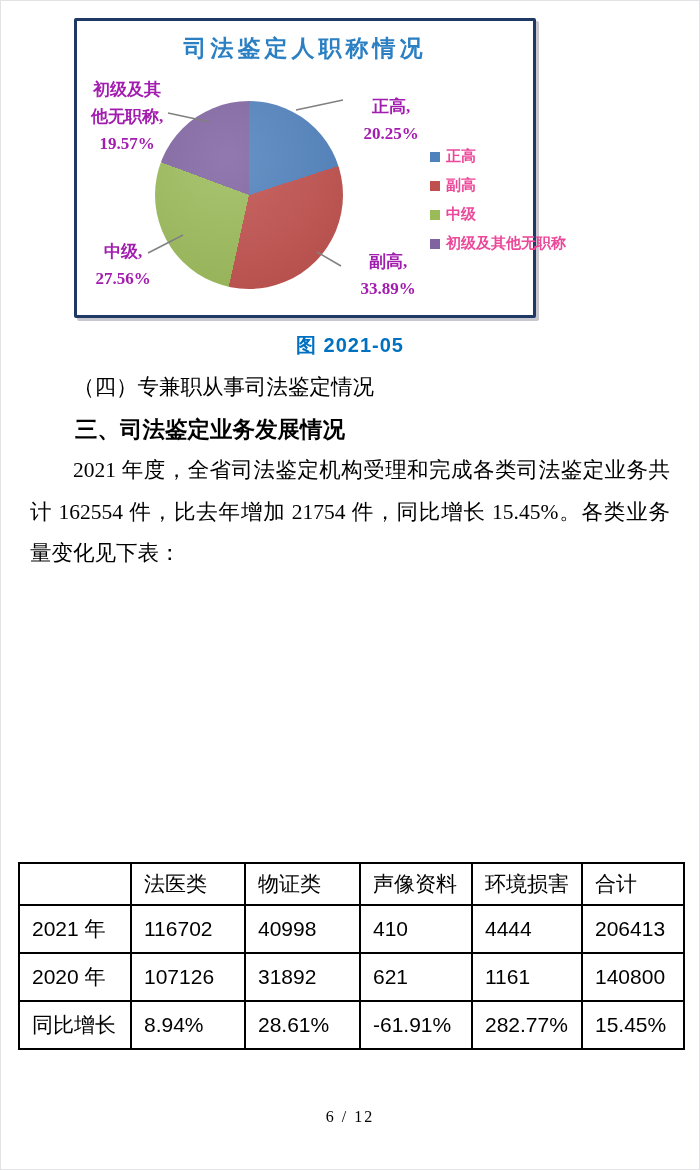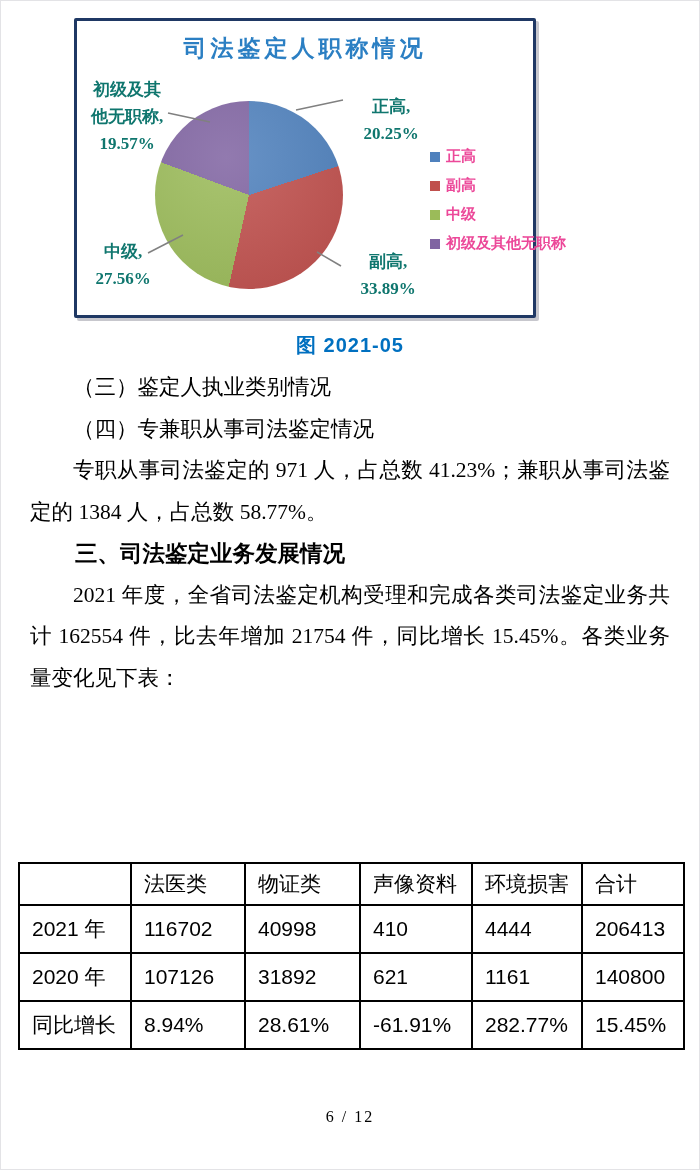--- a/index.html
+++ b/index.html
@@ -17,21 +17,21 @@
   .chart-title{
     margin-top:12px;text-align:center;font-size:23px;font-weight:bold;
     letter-spacing:4px;color:#2B7FC3;font-family:"Liberation Serif",serif;
   }
   .pie{
     position:absolute;left:78px;top:80px;width:188px;height:188px;
     border-radius:50%;z-index:1;
   }
   .leader-svg{position:absolute;left:0;top:0;width:507px;height:294px;z-index:2;}
   .slice-label{
-    position:absolute;z-index:3;font-weight:bold;color:#0f766e;
+    position:absolute;z-index:3;font-weight:bold;color:#a21caf;
     font-size:17px;line-height:27px;text-align:center;
     font-family:"Liberation Serif",serif;
   }
   #slice-label-0{left:266px;top:72px;width:96px;}   
   #slice-label-1{left:263px;top:227px;width:96px;}  
   #slice-label-2{left:6px;top:217px;width:80px;}    
   #slice-label-3{left:2px;top:55px;width:96px;}     
   .legend{position:absolute;left:353px;top:126px;z-index:3;}
   .legend-item{display:flex;align-items:center;margin-bottom:10px;}
   .legend-swatch{width:10px;height:10px;margin-right:6px;flex:0 0 auto;}
@@ -130,23 +130,21 @@
       <div class="legend-item">
         <span class="legend-swatch" style="background: rgb(128, 100, 162);"></span>
         <span class="legend-label">初级及其他无职称</span>
       </div>
     </div>
 </div>
 
 <div class="figure-caption" style="color: rgb(0, 112, 192);">图 2021-05</div>
 
 <div class="body-text">
-  <h3 class="heading-kai">（三）鉴定人执业类别情况</h3>
   <h3 class="heading-kai">（四）专兼职从事司法鉴定情况</h3>
-  <p class="para-indent">专职从事司法鉴定的 971 人，占总数 41.23%；兼职从事司法鉴定的 1384 人，占总数 58.77%。</p>
   <h3 class="heading-main">三、司法鉴定业务发展情况</h3>
   <p class="para-indent">2021 年度，全省司法鉴定机构受理和完成各类司法鉴定业务共计 162554 件，比去年增加 21754 件，同比增长 15.45%。各类业务量变化见下表：</p>
 </div>
 
 <table class="data-table">
   <colgroup>
       <col>
       <col>
       <col>
       <col>

